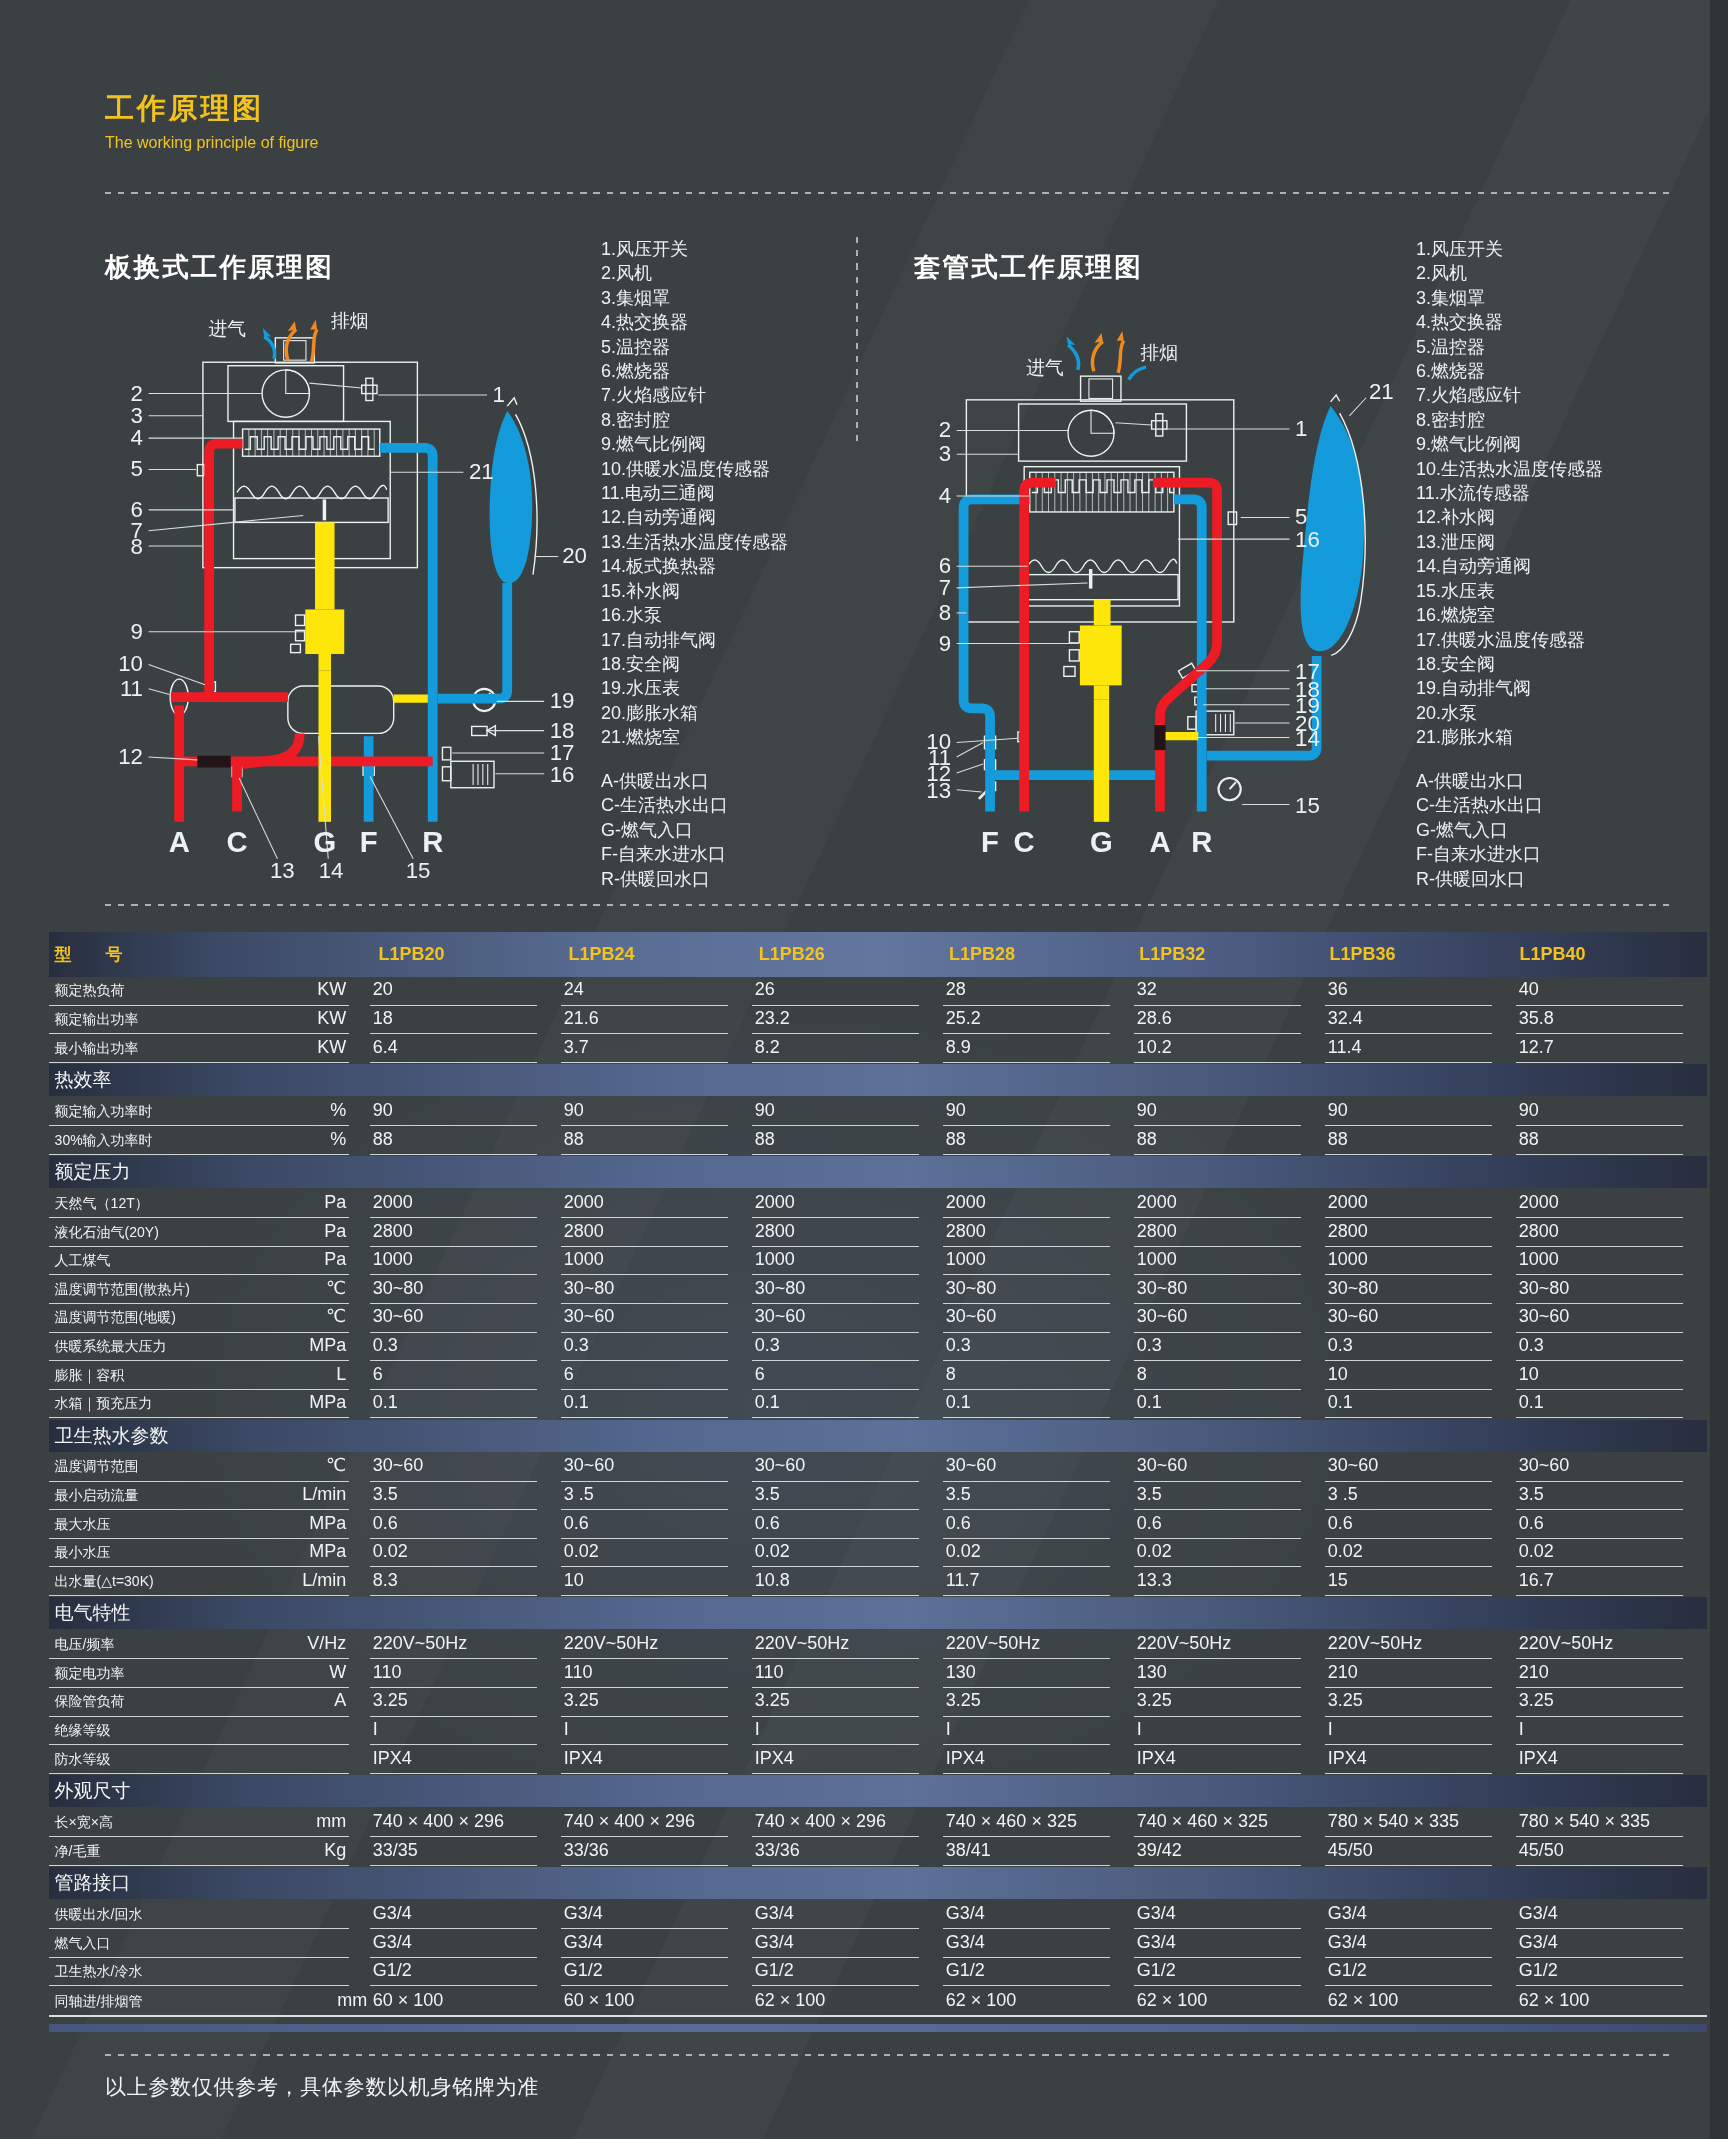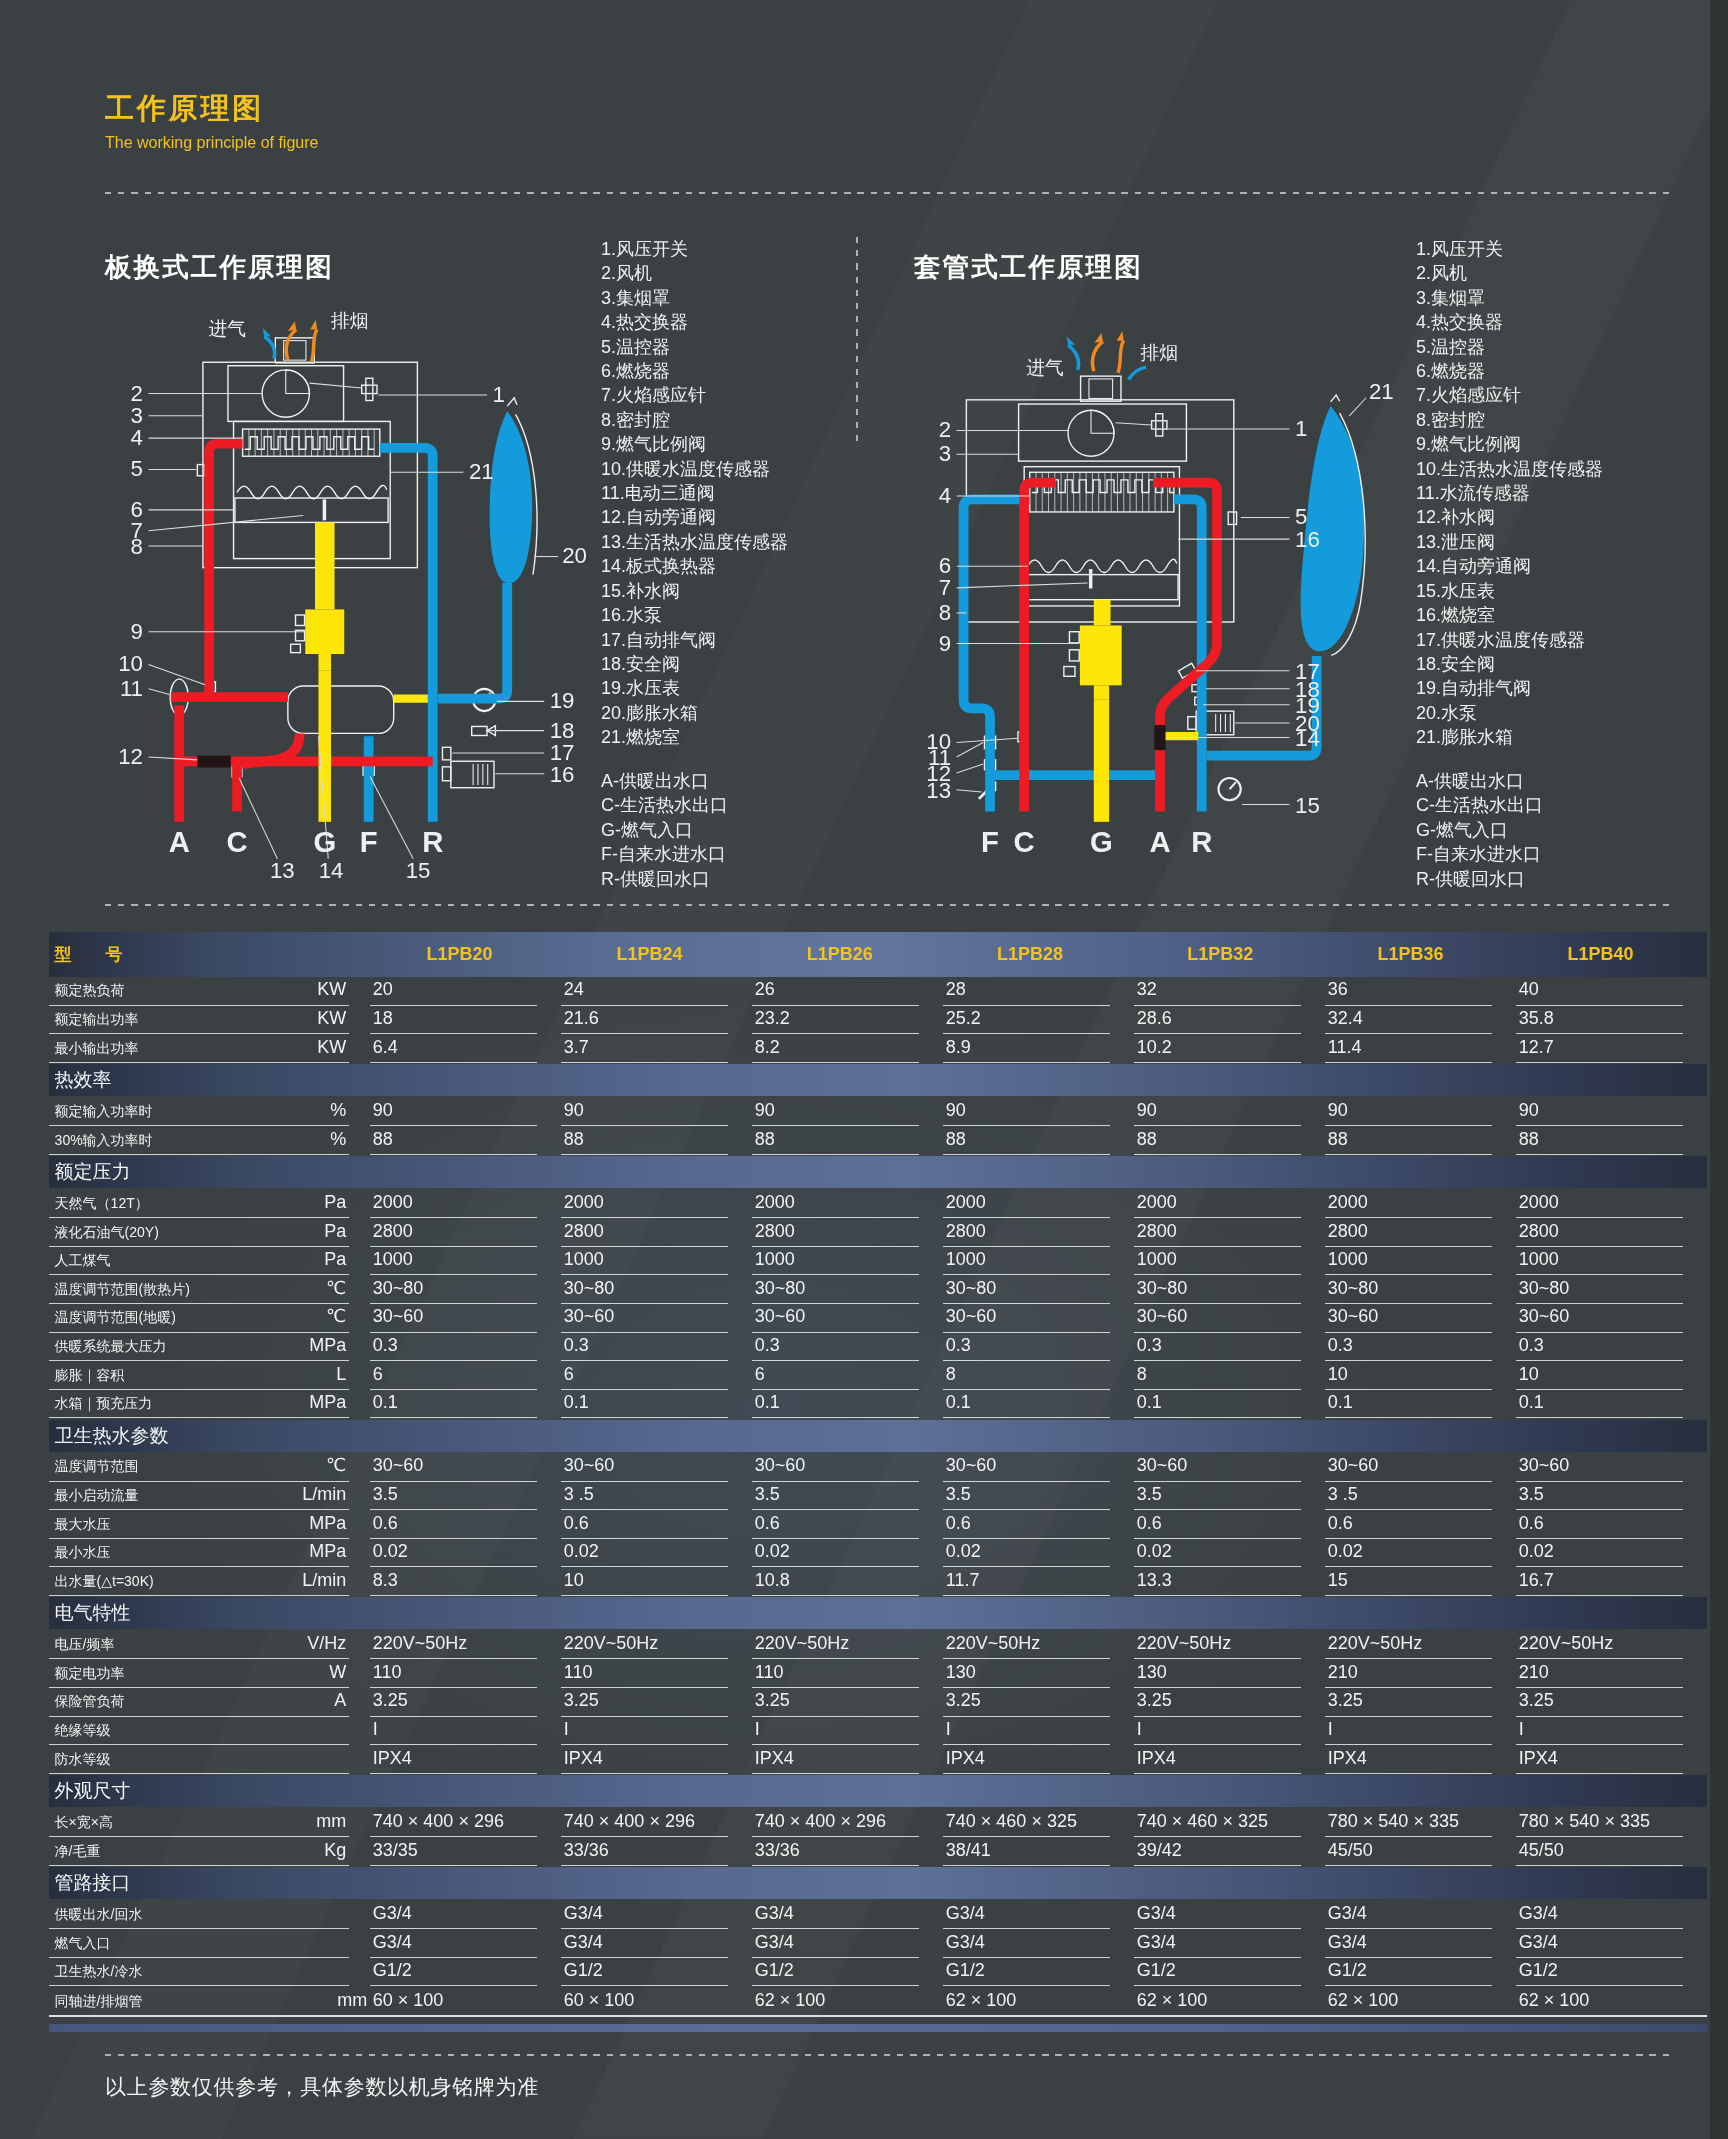--- a/index.html
+++ b/index.html
@@ -44,21 +44,21 @@
   .portletter{font-size:42px;font-weight:bold;}
   .cnlabel{font-size:27px;}
   
   .spec-table{position:absolute;left:49px;top:932px;width:1658px;}
   .spec-table::before{content:"";position:absolute;left:98px;top:42px;width:1254px;height:871px;
      background:radial-gradient(closest-side, rgba(92,112,158,0.20), rgba(92,112,158,0) 100%);pointer-events:none;}
   .t-row{position:relative;display:grid;grid-template-columns:321px repeat(7,1fr);height:28.6px;align-items:end;}
   .t-header{height:45px;align-items:center;padding-left:5.6px;
      background:linear-gradient(90deg,#272e3e 0%,#3b4964 10%,#596c92 34%,#63769e 50%,#4d5d83 70%,#343e58 90%,#272e3e 100%);}
   .t-model-label{color:var(--c-accent_yellow);font-size:17px;font-weight:bold;}
-  .t-model{color:var(--c-accent_yellow);font-size:21px;font-weight:bold;padding-left:2.8px;margin-left:48px;}
+  .t-model{color:var(--c-accent_yellow);font-size:21px;font-weight:bold;padding-left:2.8px;}
   .t-section{position:relative;height:32px;line-height:32px;margin:1.4px 0;padding-left:5.6px;font-size:19px;color:#f4f6f6;
      background:linear-gradient(90deg,#272e3e 0%,#3b4964 12%,#566890 38%,#5d7097 52%,#475778 72%,#313b54 90%,#272e3e 100%);}
   .t-labelcell{display:flex;justify-content:space-between;align-items:flex-end;
      padding:0 2.8px 4.2px 5.6px;margin-right:21px;border-bottom:1.4px solid rgba(232,237,237,0.85);height:100%;}
   .t-label{font-size:14px;white-space:nowrap;}
   .t-unit{font-size:18px;}
   .t-val{font-size:18px;padding:0 0 4.2px 2.8px;margin-right:24px;border-bottom:1.4px solid rgba(232,237,237,0.85);height:100%;display:flex;align-items:flex-end;white-space:nowrap;}
   .t-row.t-last .t-labelcell,.t-row.t-last .t-val{border-bottom:none;margin-right:0;gap:20px;}
   .t-bottomrule{height:2.1px;background:rgba(236,240,240,.9);}
   .t-bluebar{height:7.7px;margin-top:7px;background:linear-gradient(90deg,#46567e,#5a6d99 40%,#51648e 70%,#3d4a6e);}

